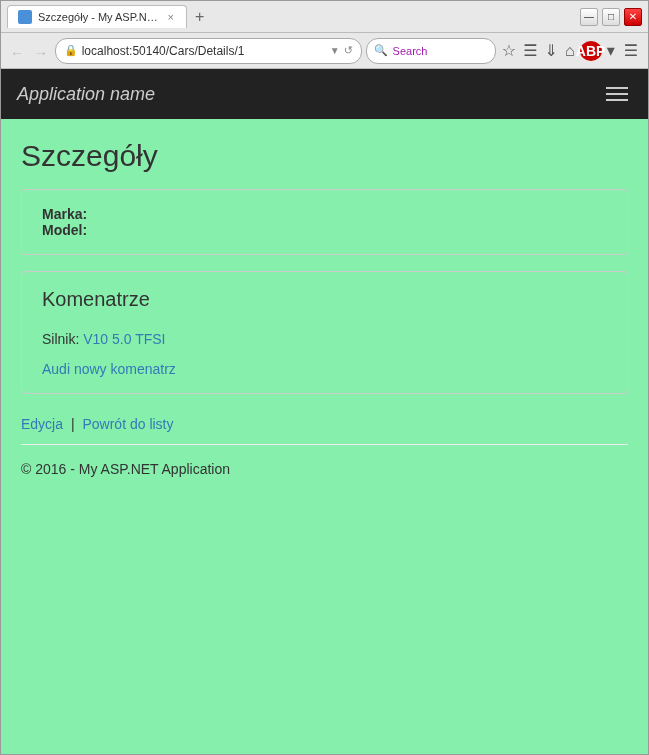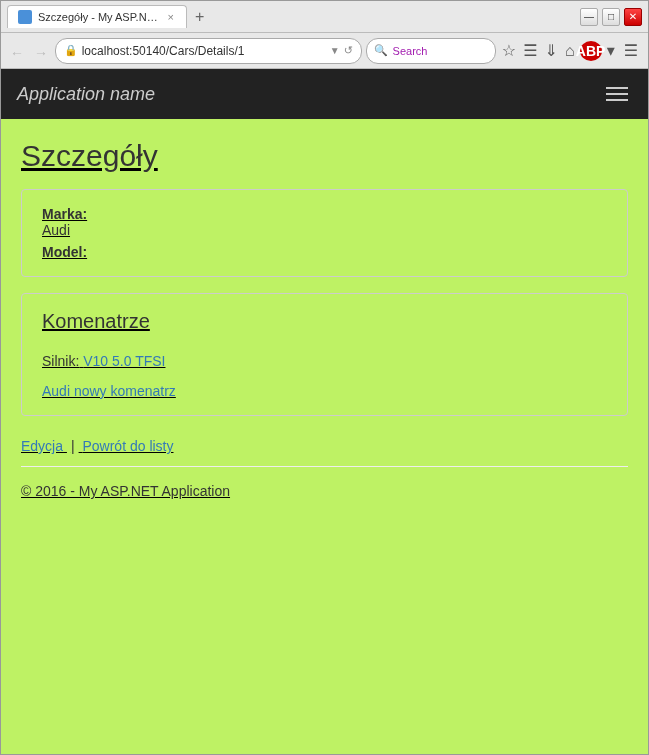--- a/index.html
+++ b/index.html
@@ -226,25 +226,24 @@
     }
     .hamburger span {
       display: block;
       width: 22px;
       height: 2px;
       background: #ccc;
     }
 
     
     .page-content {
-      background: #bef264;
+      background: #86efac;
       flex: 1;
       overflow-y: auto;
       padding: 20px 20px 10px 20px;
-      text-decoration: underline;
     }
     .page-title {
       font-size: 30px;
       font-weight: normal;
       color: #333;
       margin-bottom: 16px;
     }
 
     
     .detail-card {
@@ -382,21 +381,20 @@
       <span></span>
     </div>
   </div>
 
   <div class="page-content">
 
     <h1 class="page-title">Szczegóły</h1>
 
     <div class="detail-card">
       <div class="detail-label">Marka:</div>
-      <div class="detail-value">Audi</div>
       <div class="detail-label">Model:</div>
     </div>
 
     <div class="comment-card">
       <div class="comment-title">Komenatrze</div>
       <div class="comment-item">
         <span>Silnik:</span>
         <span class="highlight">V10 5.0 TFSI</span>
       </div>
       <a class="comment-link" href="#">Audi nowy komenatrz</a>

